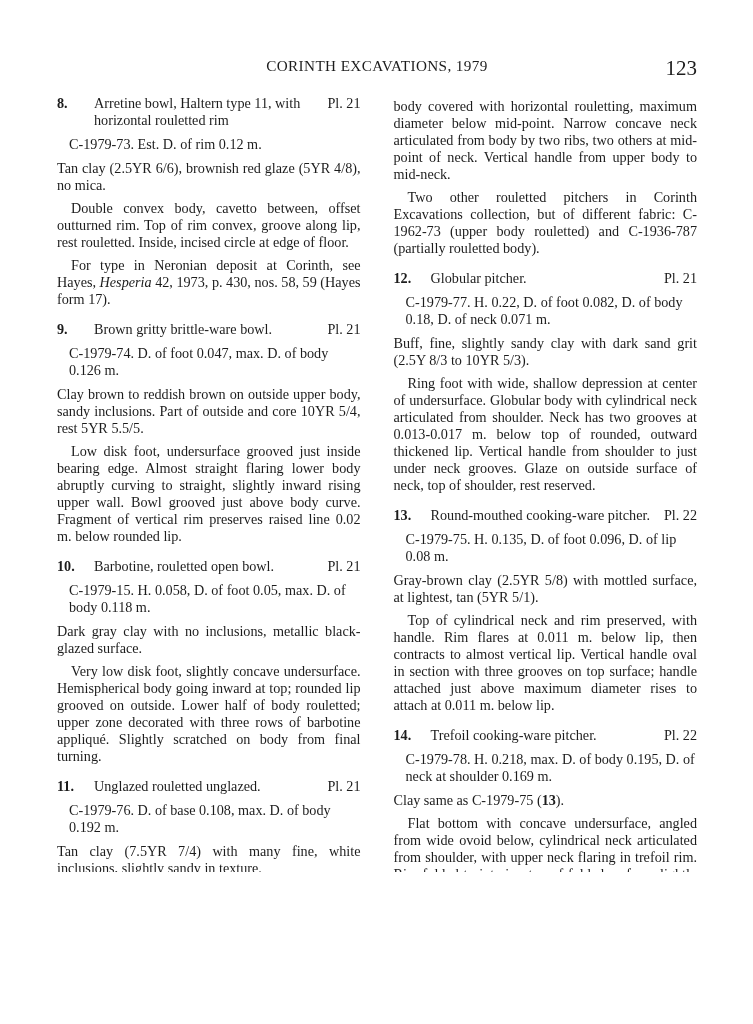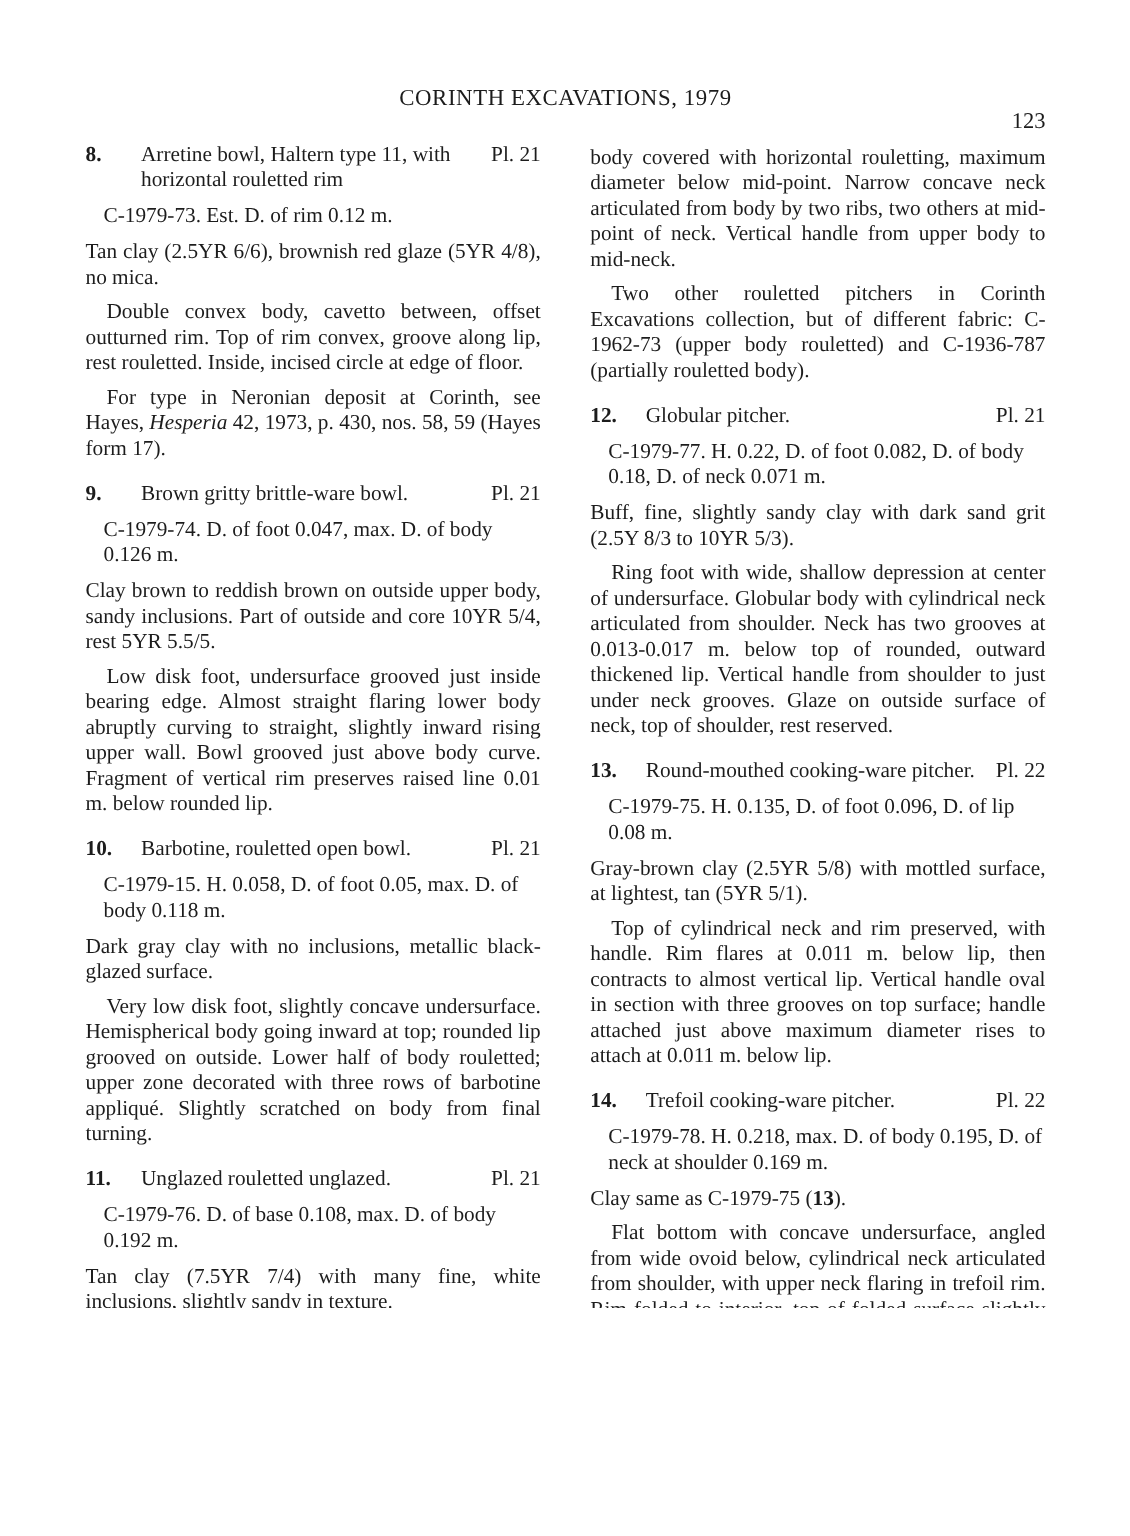--- a/index.html
+++ b/index.html
@@ -18,23 +18,23 @@
     line-height: 17px;
   }
 
   .header { position: relative; margin-bottom: 21px; }
   .header-title {
     text-align: center;
     font-size: 15.2px;
     letter-spacing: 0.4px;
     white-space: nowrap;
   }
-  .page-number { position: absolute; right: 0; top: 16px; font-size: 15px; }
+  .page-number { position: absolute; right: 0; top: 3px; font-size: 21px; }
 
-  .columns { display: flex; gap: 33px; align-items: center; }
+  .columns { display: flex; gap: 33px; align-items: flex-end; }
   .col { flex: 1 1 0; min-width: 0; }
   .col > :first-child { margin-top: 0 !important; }
 
   .entry-head { display: flex; align-items: flex-start; margin: 13px 0 7px; }
   .head-main { flex: 1 1 auto; padding-left: 37px; text-indent: -37px; }
   .entry-num { display: inline-block; width: 37px; text-indent: 0; font-weight: bold; }
   .plate-ref { flex: 0 0 auto; white-space: nowrap; }
 
   .catalog { padding-left: 12px; margin: 0 0 7px; }
 
@@ -63,21 +63,21 @@
         <p class="catalog"><span>C-1979-73. Est. D. of rim 0.12 m.</span></p>
         <p class="para"><span>Tan clay (2.5YR 6/6), brownish red glaze (5YR 4/8), no mica.</span></p>
         <p class="para indent"><span>Double convex body, cavetto between, offset outturned rim. Top of rim convex, groove along lip, rest rouletted. Inside, incised circle at edge of floor.</span></p>
         <p class="para indent"><span>For type in Neronian deposit at Corinth, see Hayes, </span><span class="italic">Hesperia</span><span> 42, 1973, p. 430, nos. 58, 59 (Hayes form 17).</span></p>
         <div class="entry-head">
           <span class="head-main"><span class="entry-num">9.</span><span class="entry-title">Brown gritty brittle-ware bowl.</span></span>
           <span class="plate-ref">Pl. 21</span>
         </div>
         <p class="catalog"><span>C-1979-74. D. of foot 0.047, max. D. of body 0.126 m.</span></p>
         <p class="para"><span>Clay brown to reddish brown on outside upper body, sandy inclusions. Part of outside and core 10YR 5/4, rest 5YR 5.5/5.</span></p>
-        <p class="para indent"><span>Low disk foot, undersurface grooved just inside bearing edge. Almost straight flaring lower body abruptly curving to straight, slightly inward rising upper wall. Bowl grooved just above body curve. Fragment of vertical rim preserves raised line 0.01 m. below rounded lip.</span></p>
+        <p class="para indent"><span>Low disk foot, undersurface grooved just inside bearing edge. Almost straight flaring lower body abruptly curving to straight, slightly inward rising upper wall. Bowl grooved just above body curve. Fragment of vertical rim preserves raised line 0.02 m. below rounded lip.</span></p>
         <div class="entry-head">
           <span class="head-main"><span class="entry-num">10.</span><span class="entry-title">Barbotine, rouletted open bowl.</span></span>
           <span class="plate-ref">Pl. 21</span>
         </div>
         <p class="catalog"><span>C-1979-15. H. 0.058, D. of foot 0.05, max. D. of body 0.118 m.</span></p>
         <p class="para"><span>Dark gray clay with no inclusions, metallic black-glazed surface.</span></p>
         <p class="para indent"><span>Very low disk foot, slightly concave undersurface. Hemispherical body going inward at top; rounded lip grooved on outside. Lower half of body rouletted; upper zone decorated with three rows of barbotine appliqué. Slightly scratched on body from final turning.</span></p>
         <div class="entry-head">
           <span class="head-main"><span class="entry-num">11.</span><span class="entry-title">Unglazed rouletted unglazed.</span></span>
           <span class="plate-ref">Pl. 21</span>

